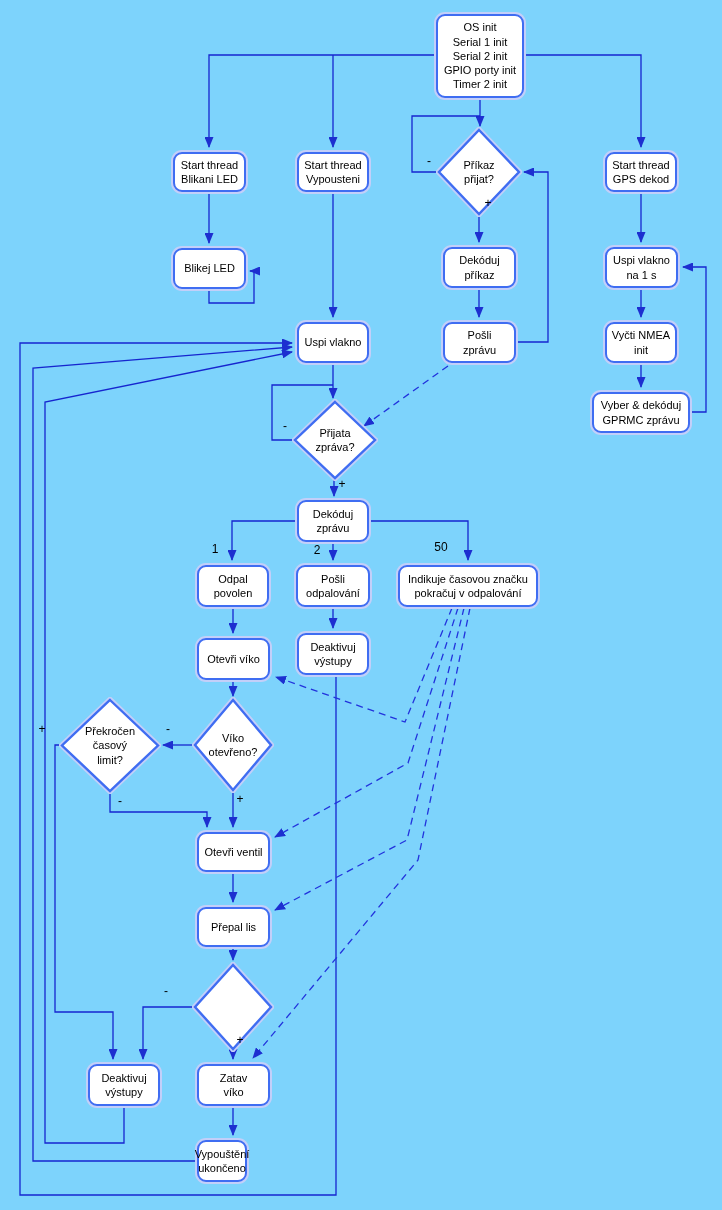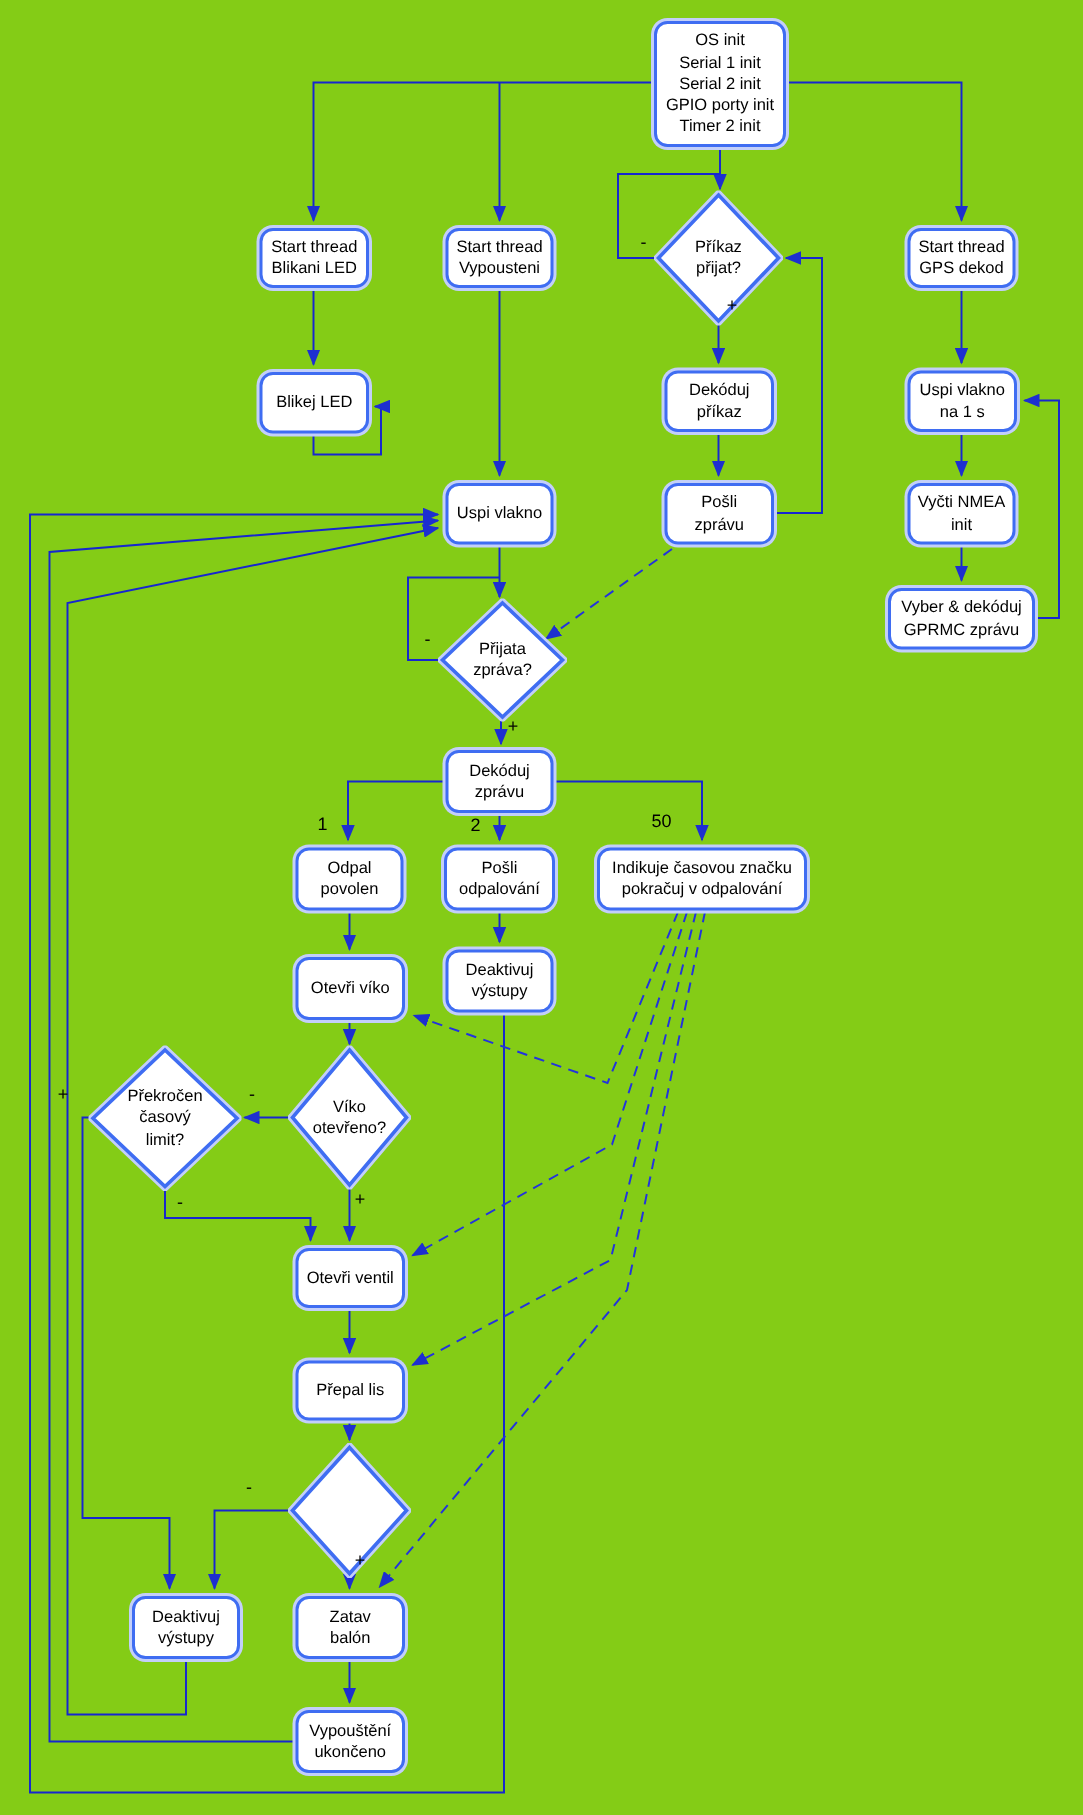--- a/index.html
+++ b/index.html
@@ -1,16 +1,16 @@
 <!DOCTYPE html>
 <html><head>
 <meta charset="utf-8">
 <style>
   html,body{margin:0;padding:0;background:#fff;}
-  .stage{position:relative;width:722px;height:1210px;background:#84cc16;overflow:hidden;
+  .stage{position:relative;width:722px;height:1210px;background:#7dd3fc;overflow:hidden;
          font-family:"Liberation Sans",sans-serif;}
   .edges{position:absolute;left:0;top:0;z-index:1;}
   .dshape{position:absolute;z-index:2;}
   .box{position:absolute;box-sizing:border-box;border:2px solid #3f6df2;border-radius:9px;
        background:#fff;box-shadow:0 0 0 2px #c3cff9;display:flex;align-items:center;
        justify-content:center;text-align:center;white-space:pre-line;
        font:11px/1.3 "Liberation Sans",sans-serif;color:#000;z-index:3;padding:1px;}
   .dtext{position:absolute;display:flex;align-items:center;justify-content:center;
        text-align:center;white-space:pre-line;font:11px/1.3 "Liberation Sans",sans-serif;
        color:#000;z-index:4;}
@@ -128,22 +128,22 @@
   <div class="box" style="left:398px;top:565px;width:140px;height:42px">Indikuje časovou značku
 pokračuj v odpalování</div>
   <div class="box" style="left:197px;top:638px;width:73px;height:42px">Otevři víko</div>
   <div class="box" style="left:297px;top:633px;width:72px;height:42px">Deaktivuj
 výstupy</div>
   <div class="box" style="left:197px;top:832px;width:73px;height:40px">Otevři ventil</div>
   <div class="box" style="left:197px;top:907px;width:73px;height:40px">Přepal lis</div>
   <div class="box" style="left:88px;top:1064px;width:72px;height:42px">Deaktivuj
 výstupy</div>
   <div class="box" style="left:197px;top:1064px;width:73px;height:42px">Zatav
-balón</div>
-  <div class="box" style="left:197px;top:1140px;width:73px;height:42px">Vypouštění
+víko</div>
+  <div class="box" style="left:197px;top:1140px;width:50px;height:42px">Vypouštění
 ukončeno</div>
 
   <div class="dtext" style="left:439px;top:130px;width:80px;height:84px">Příkaz
 přijat?</div>
   <div class="dtext" style="left:295px;top:402px;width:80px;height:76px">Přijata
 zpráva?</div>
   <div class="dtext" style="left:195px;top:700px;width:76px;height:90px">Víko
 otevřeno?</div>
   <div class="dtext" style="left:62px;top:700px;width:96px;height:91px">Překročen
 časový

